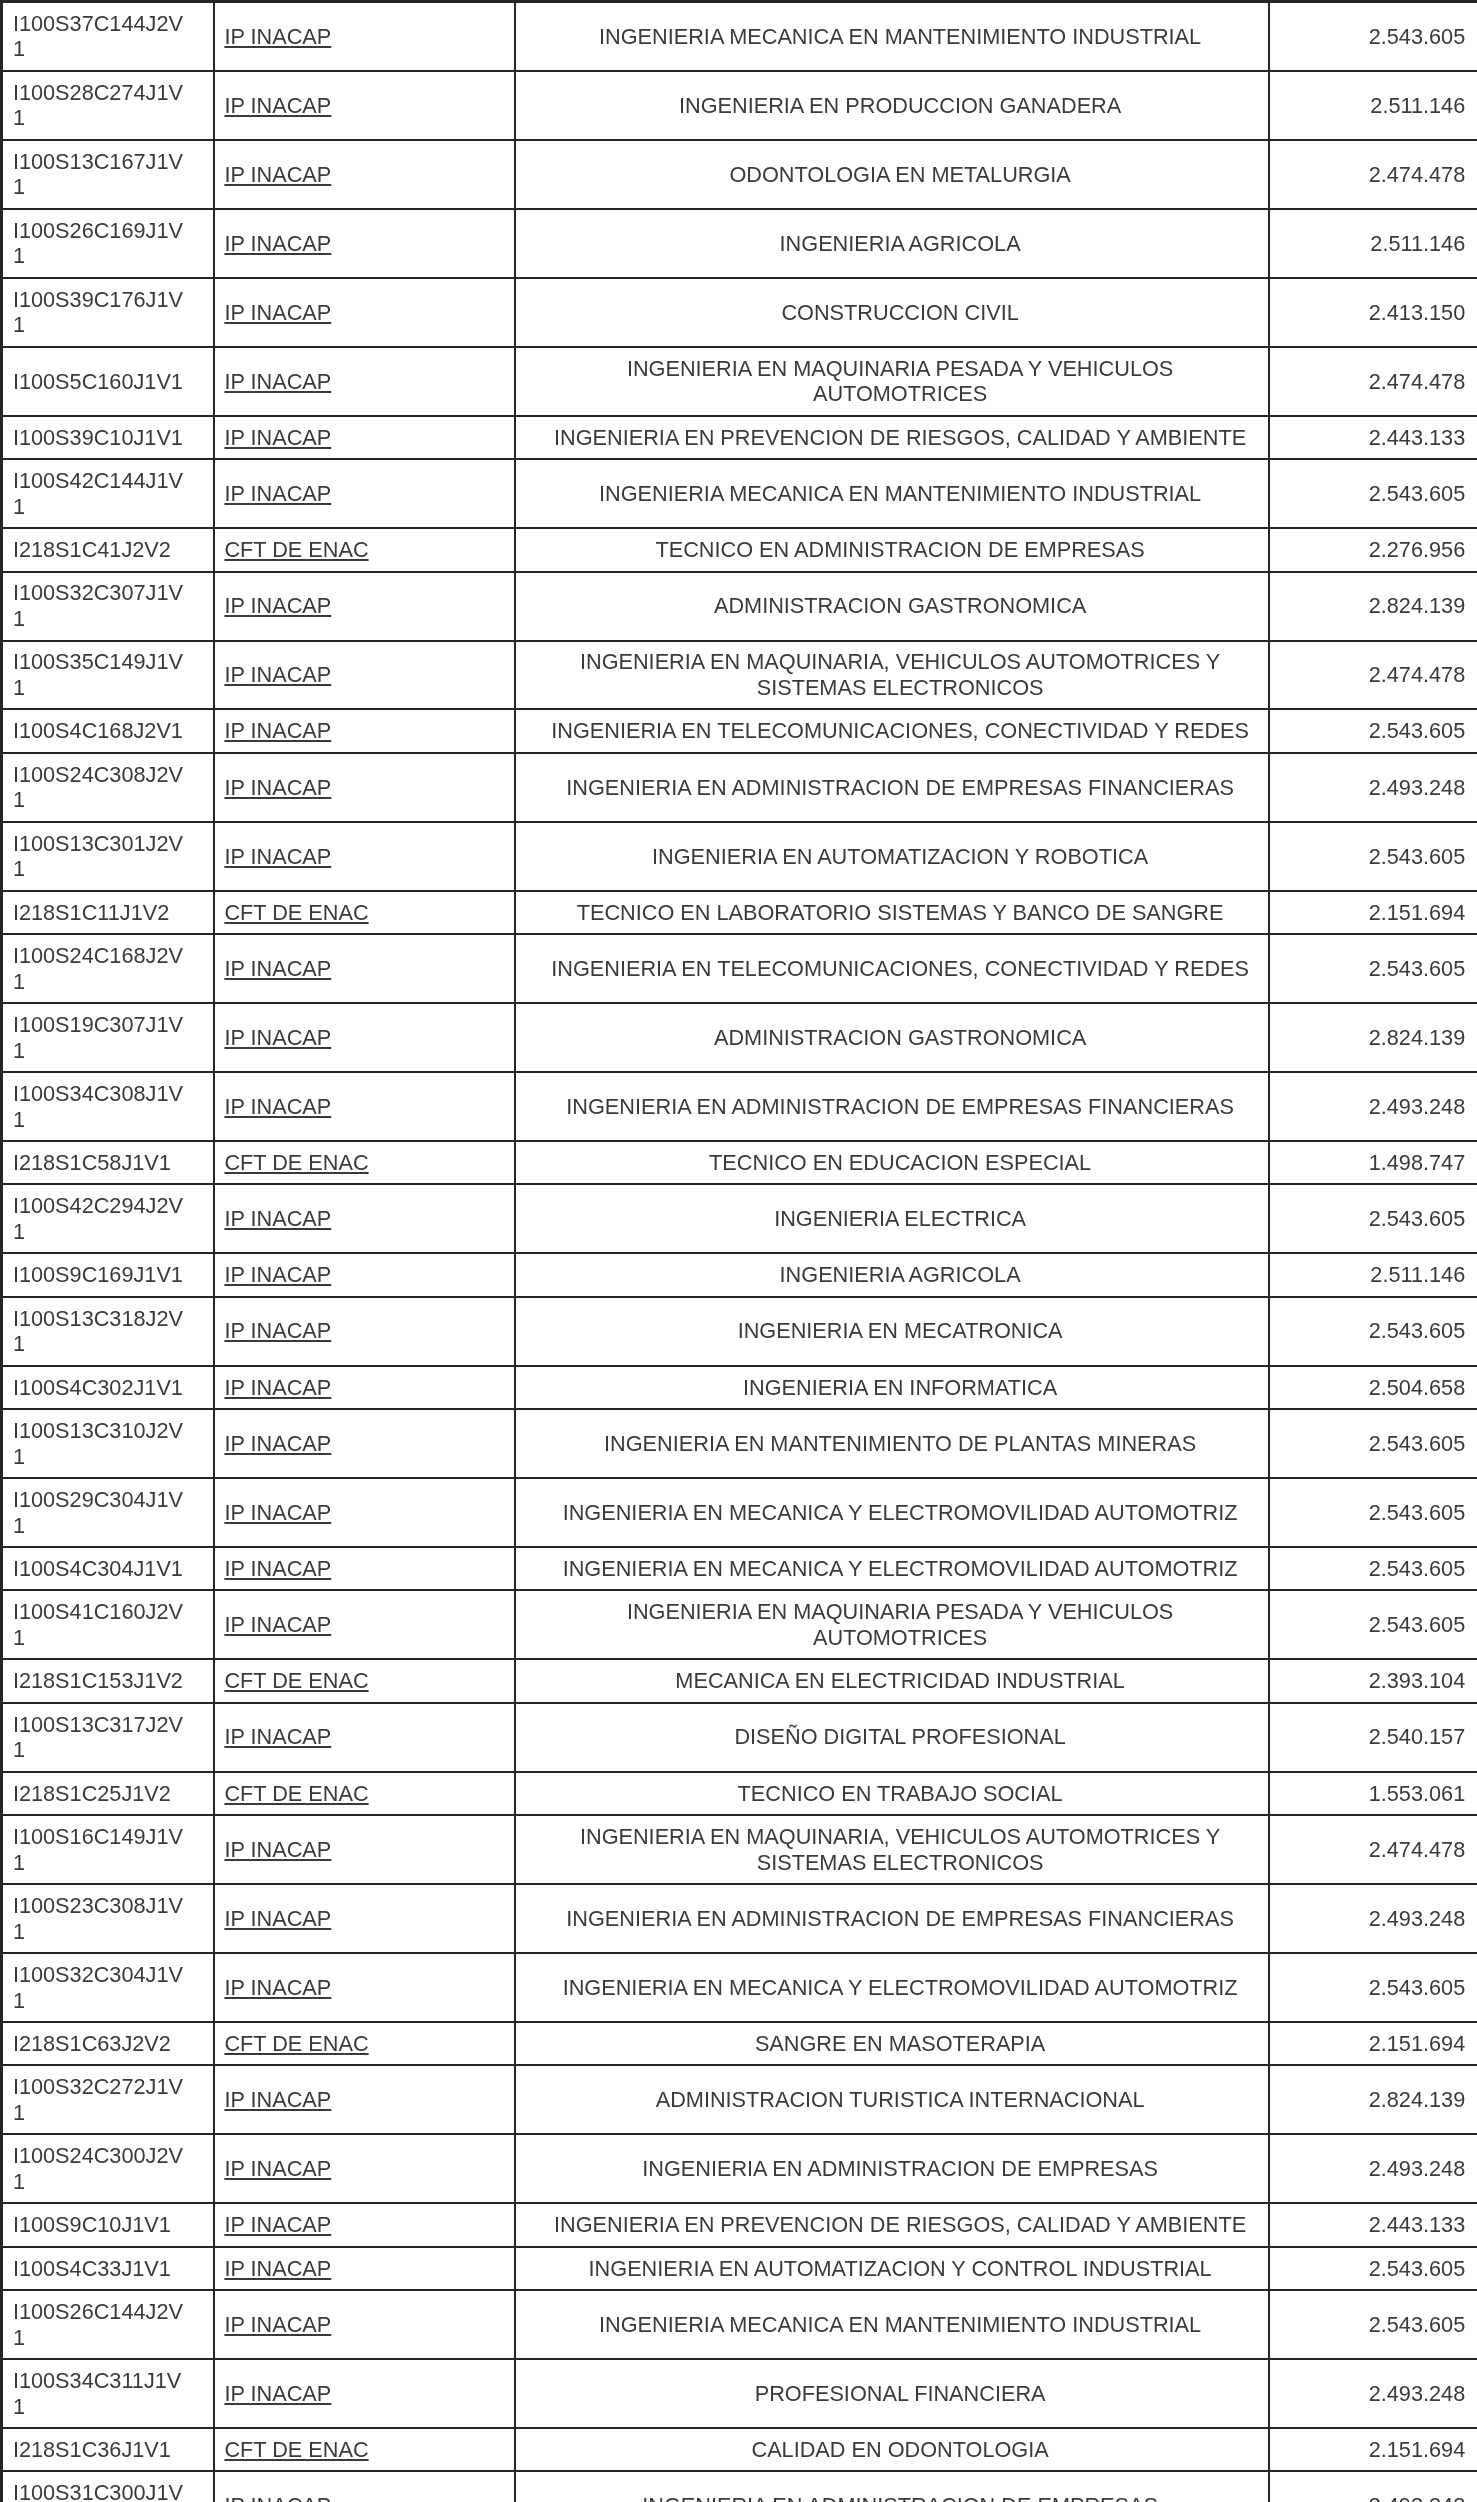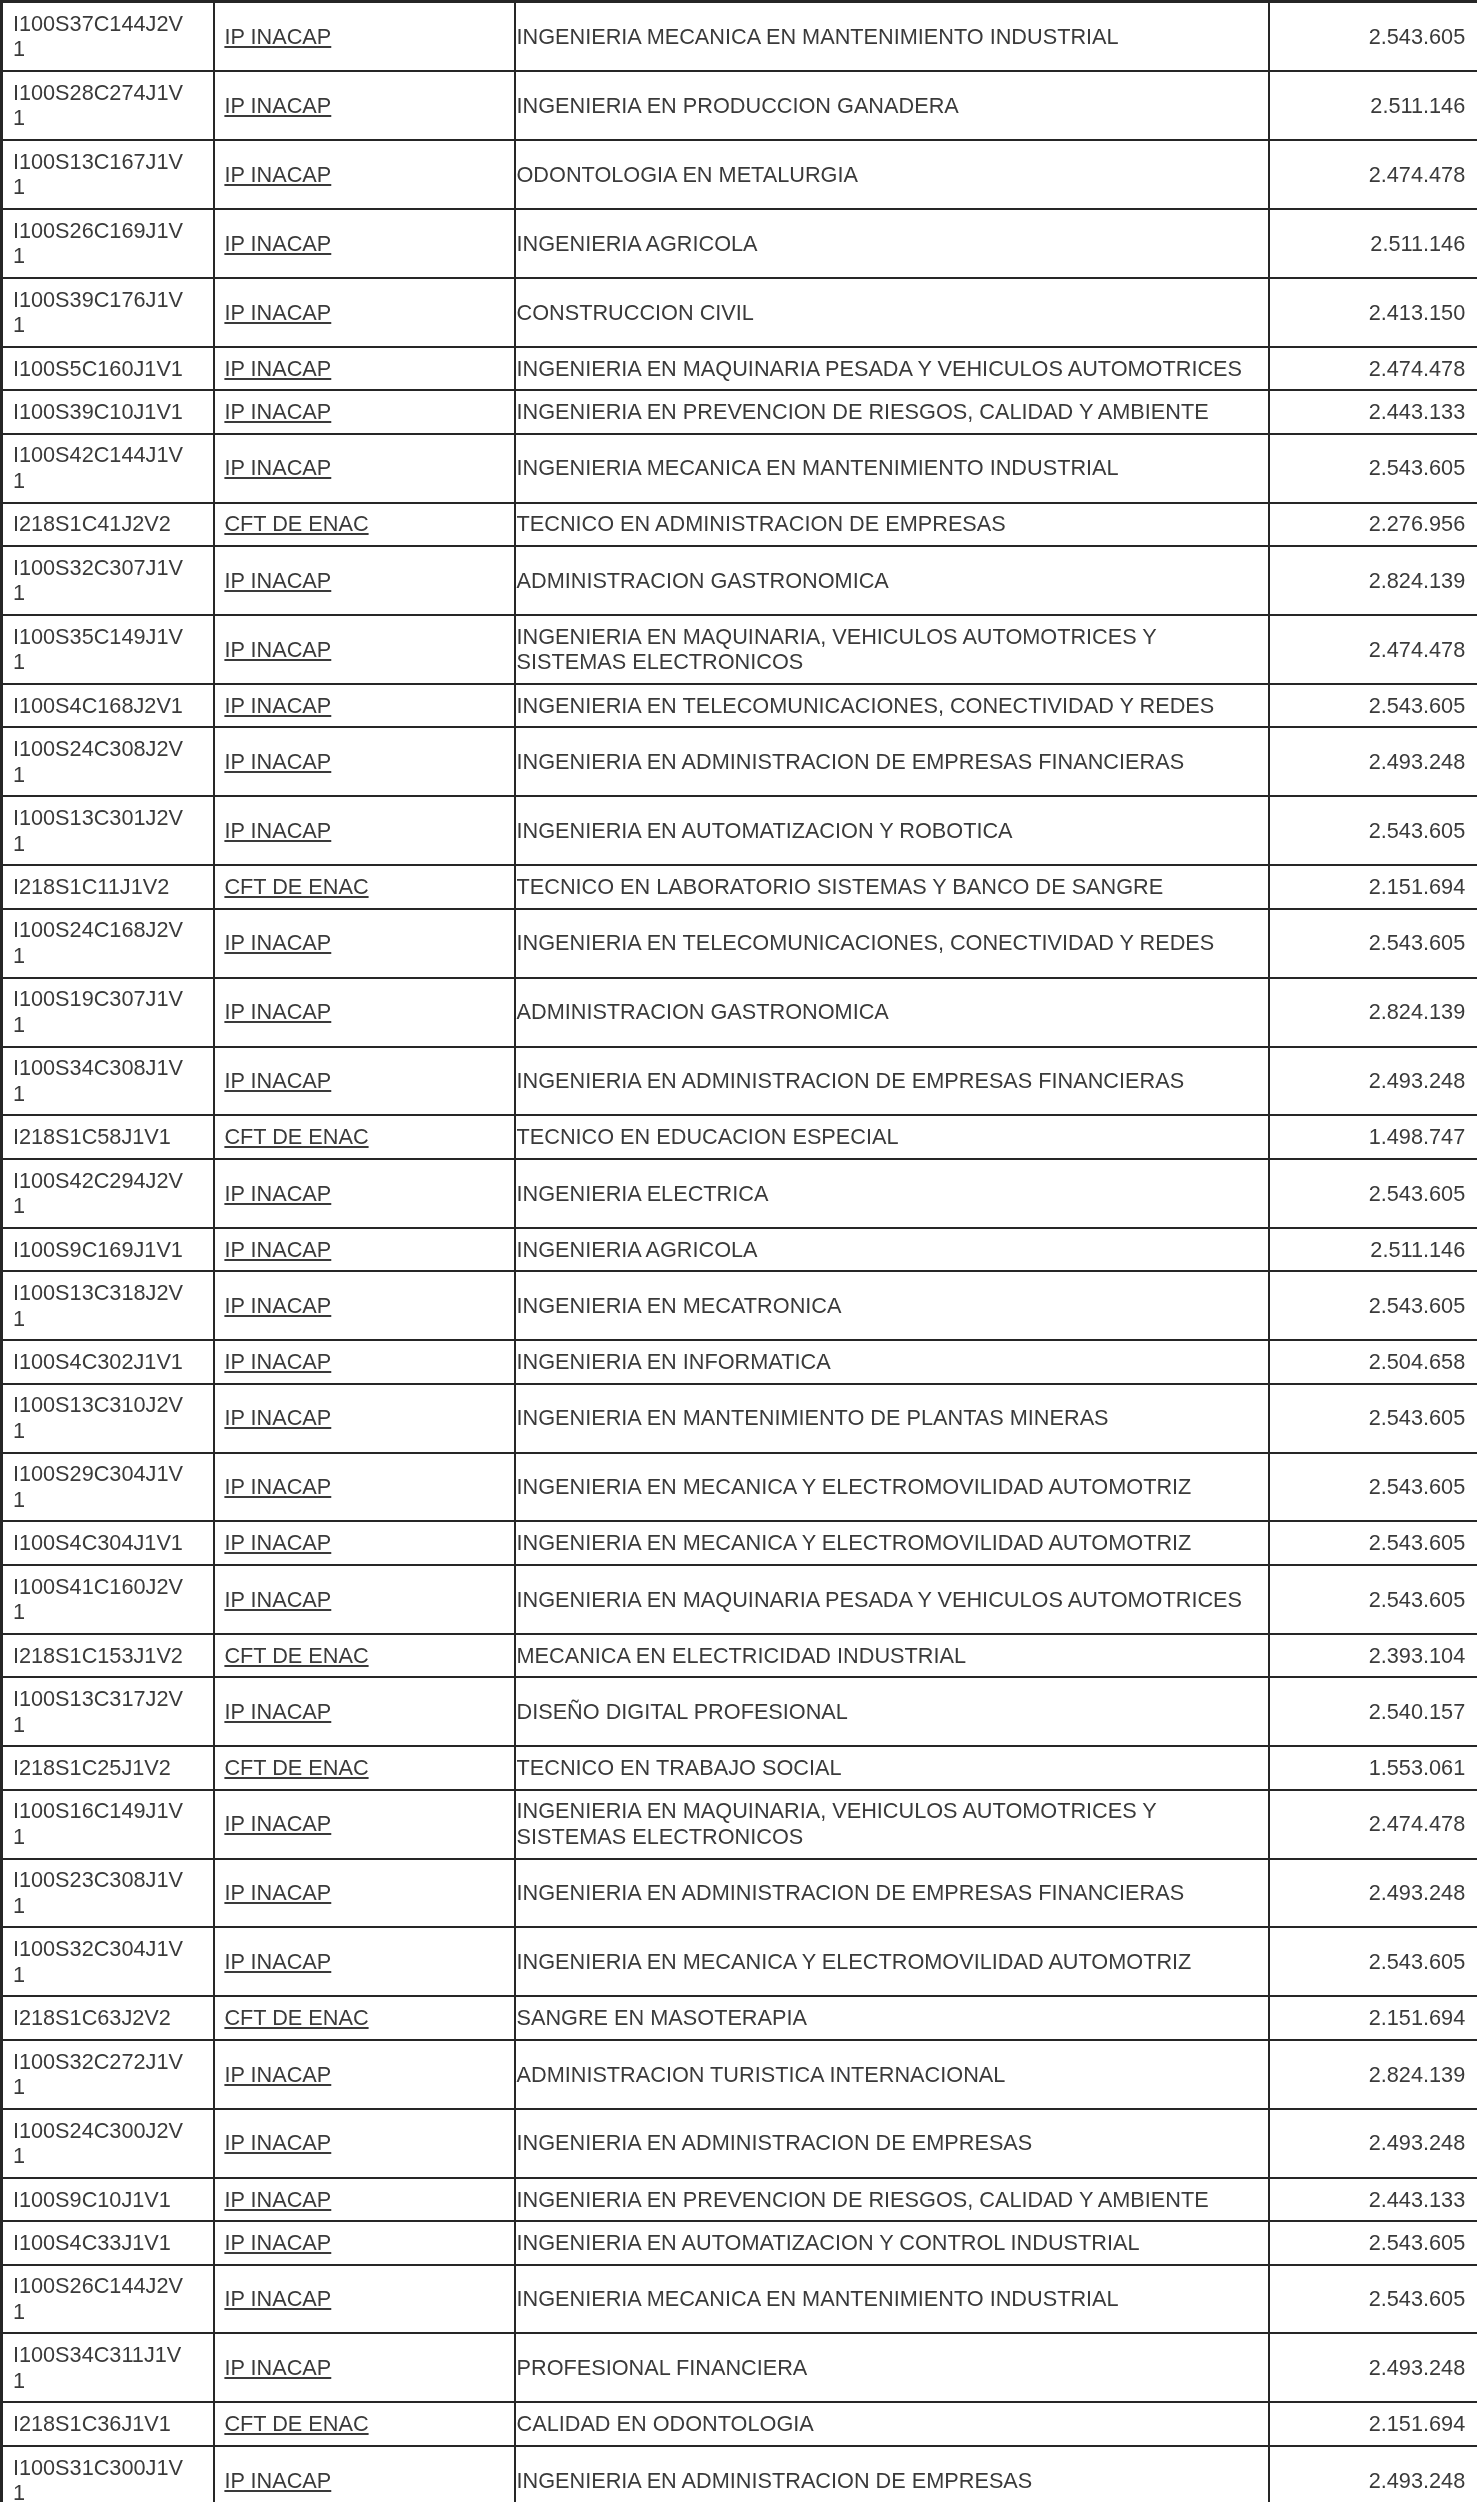--- a/index.html
+++ b/index.html
@@ -34,22 +34,23 @@
     word-break: break-all;
     padding-left: 9.9px;
     padding-right: 22.7px;
   }
   td.institution {
     padding-left: 9.9px;
     padding-right: 7.9px;
     text-decoration: underline;
   }
   td.program {
-    padding-left: 1px;
+    padding-left: 29px;
     padding-right: 11.8px;
+    text-align: center;
   }
   td.price {
     text-align: right;
     padding-right: 12.8px;
     padding-left: 3.9px;
   }
 </style>
 </head>
 <body>
 

